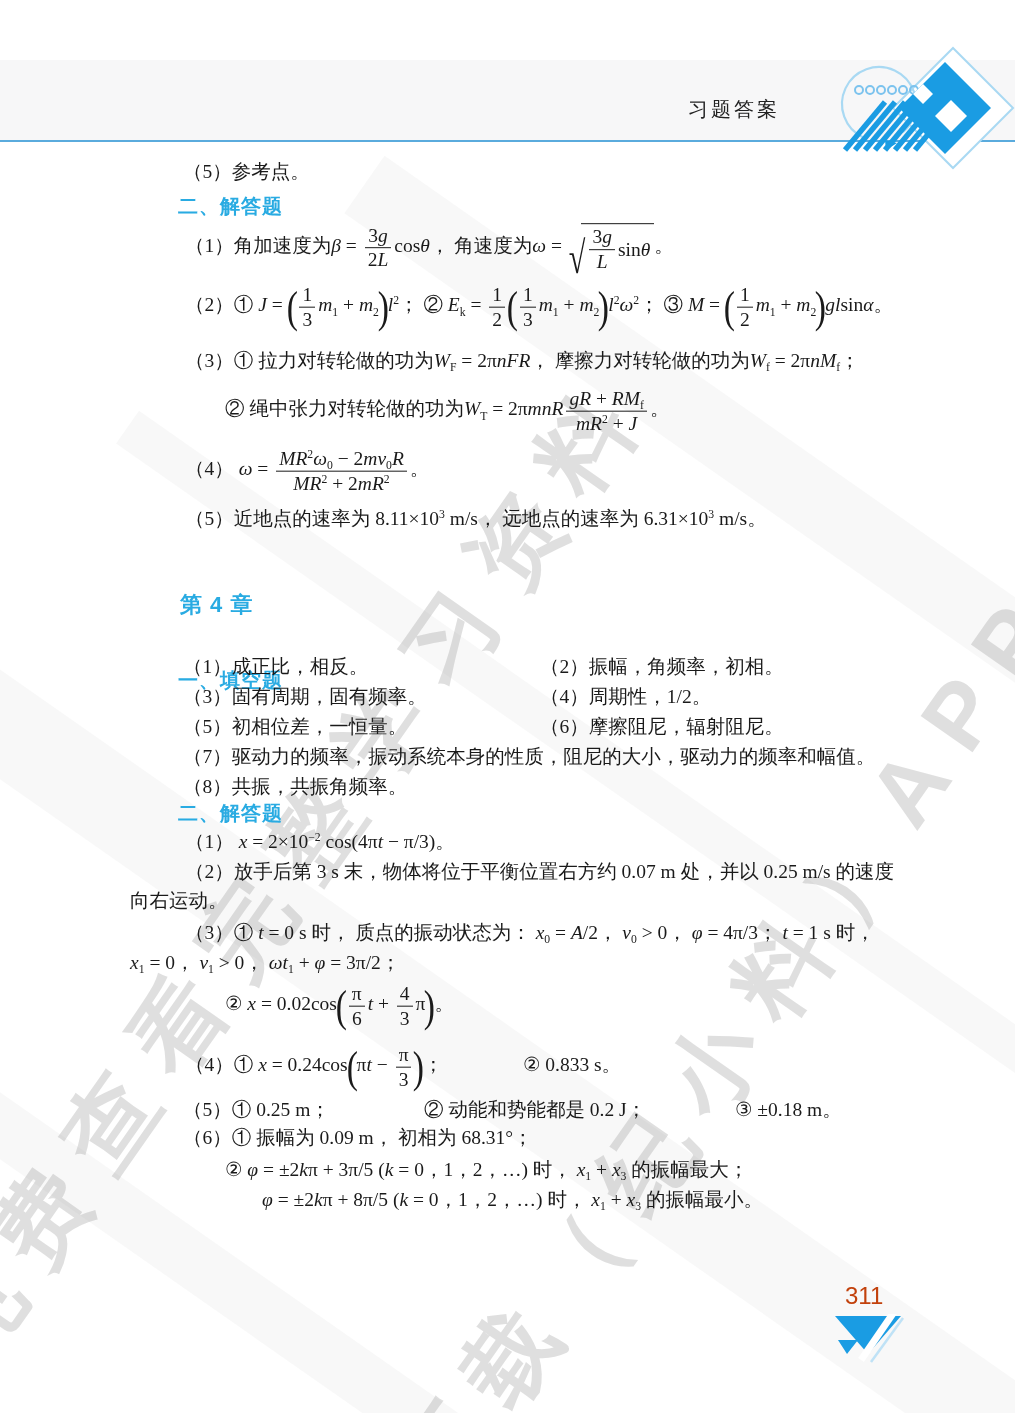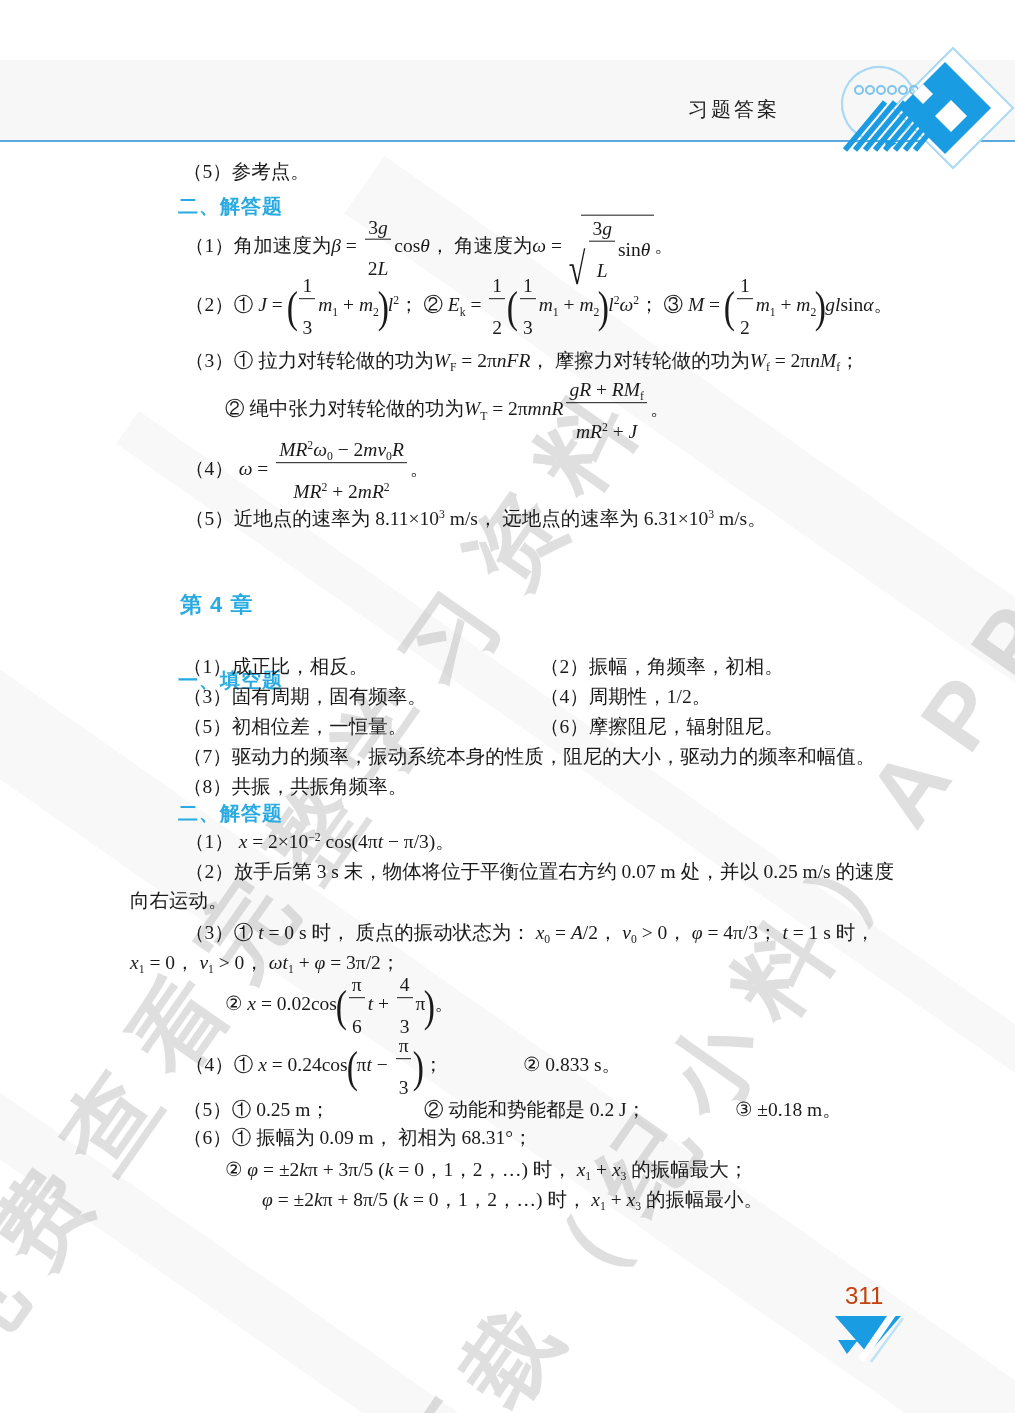--- a/index.html
+++ b/index.html
@@ -31,21 +31,21 @@
       color:var(--accent,#29abe2);letter-spacing:1px;}
   .ch{font-family:"Liberation Sans","DejaVu Sans",sans-serif;font-weight:700;font-size:22px;
       color:var(--accent,#29abe2);letter-spacing:1px;}
 
   
   .it{font-style:italic;}
   .sb{font-size:0.60em;vertical-align:-0.35em;line-height:0;}
   .sp{font-size:0.60em;vertical-align:0.60em;line-height:0;}
   .frac{display:inline-block;vertical-align:middle;text-align:center;margin:0 3px;line-height:1.12;}
   .frac .num{display:block;border-bottom:1.4px solid #1a1a1a;padding:0 3px 1px;}
-  .frac .den{display:block;padding:18px 3px 0;font-family:Liberation Serif, serif;}
+  .frac .den{display:block;padding:1px 3px 0;font-family:Liberation Serif, serif;}
   .bigp{display:inline-block;font-weight:400;font-size:2.3em;line-height:0;vertical-align:middle;
         transform:scaleX(0.75);margin:0 -3px;}
   .sqrt{display:inline-flex;align-items:stretch;vertical-align:middle;margin-left:2px;}
   .sqrt .rad{display:flex;align-items:flex-end;font-size:1.55em;line-height:0.9;margin-right:-4px;
         transform:scaleY(1.5);transform-origin:center 70%;}
   .sqrt .rc{display:inline-flex;align-items:center;border-top:1.6px solid #1a1a1a;padding:2px 4px 0 5px;}
   .gap{display:inline-block;}
 </style>
 </head>
 <body>

